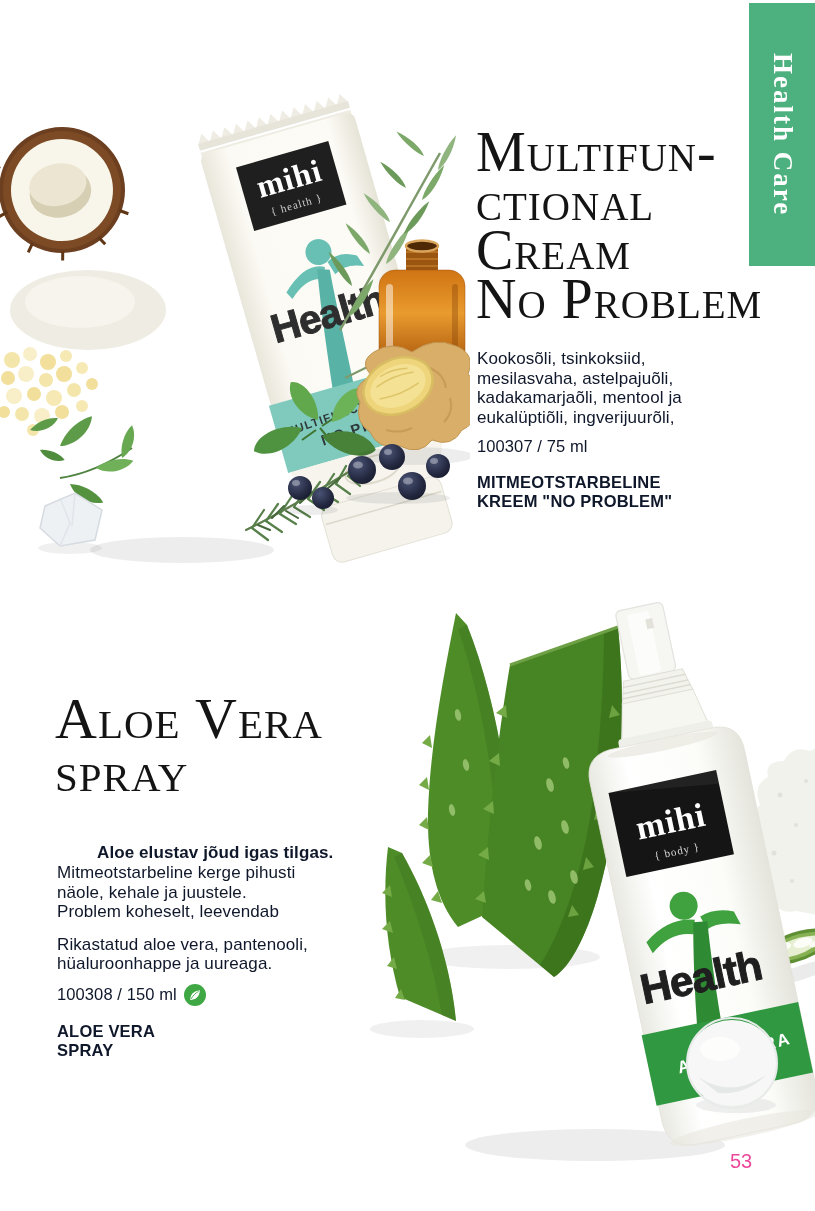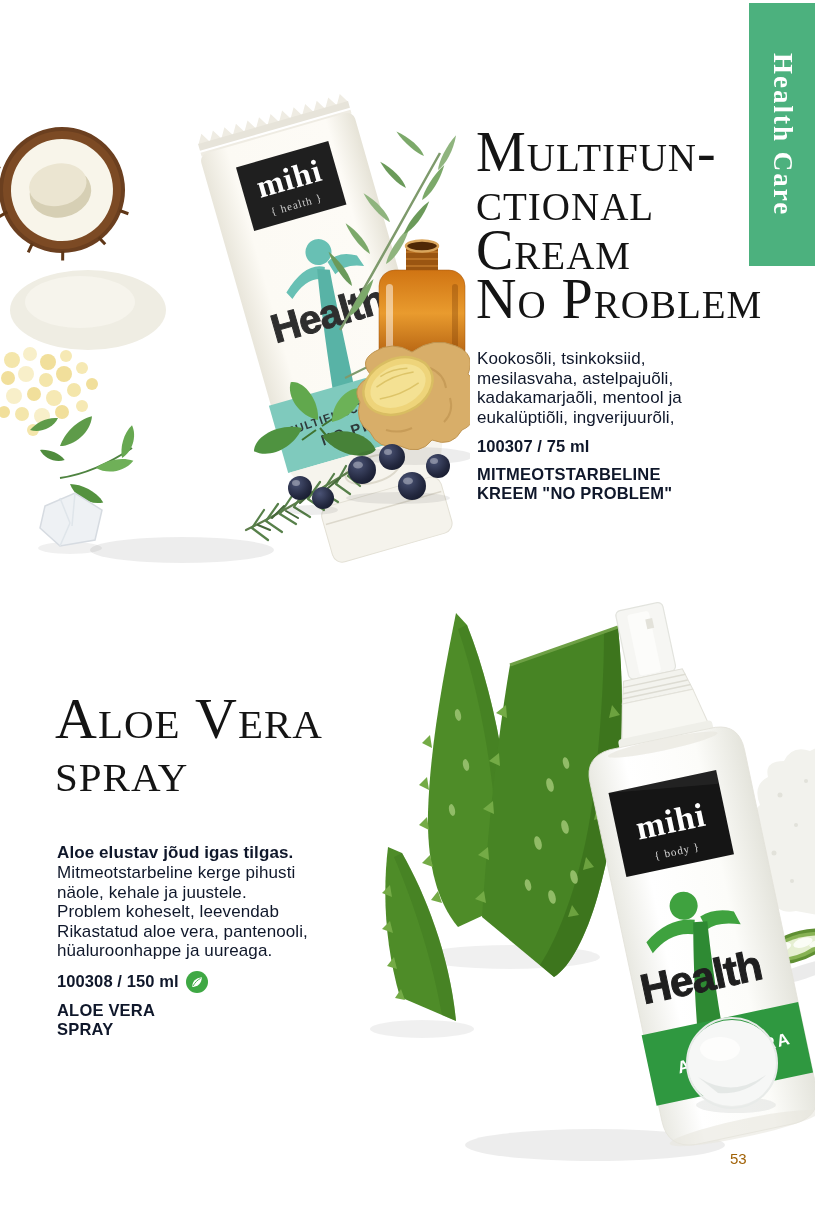--- a/index.html
+++ b/index.html
@@ -15,26 +15,26 @@
   
   .display-title{position:absolute;font-family:"Liberation Serif",serif;
                  font-variant:small-caps;color:#141414;font-weight:400;}
   .title-cream{left:476px;top:128px;width:345px;font-size:56px;line-height:49px;letter-spacing:1px;}
   .title-spray{left:55px;top:692px;width:340px;font-size:58px;line-height:53px;letter-spacing:1px;}
 
   
   .copy{position:absolute;font-size:17px;line-height:19.5px;letter-spacing:0.1px;color:#0f172a;}
   .copy-cream{left:477px;top:349px;width:270px;}
   .copy-spray{left:57px;top:842px;width:315px;}
-  .lead{font-weight:bold;line-height:21px;}
-  .para-gap{}
-  .code-row{margin-top:10px;font-size:16.5px;display:flex;align-items:center;gap:7px;font-weight:bold;}
-  .prod-name{margin-top:8px;font-weight:bold;font-size:16.5px;line-height:19.5px;letter-spacing:0.2px;}
-
-  .page-number{position:absolute;left:730px;top:1150px;font-size:15px;color:#a16207;}
+  .lead{font-weight:bold;line-height:21px;margin-left:40px;}
+  .para-gap{margin-top:13px;}
+  .code-row{margin-top:10px;font-size:16.5px;display:flex;align-items:center;gap:7px;}
+  .prod-name{margin-top:16px;font-weight:bold;font-size:16.5px;line-height:19.5px;letter-spacing:0.2px;}
+
+  .page-number{position:absolute;left:730px;top:1150px;font-size:20px;color:#ec4899;}
 
   .collage{position:absolute;}
   .collage-top{left:0;top:78px;}
   .collage-bottom{left:360px;top:585px;}
   svg text{user-select:none;}
 </style>
 </head>
 <body>
 
 <div class="page">

